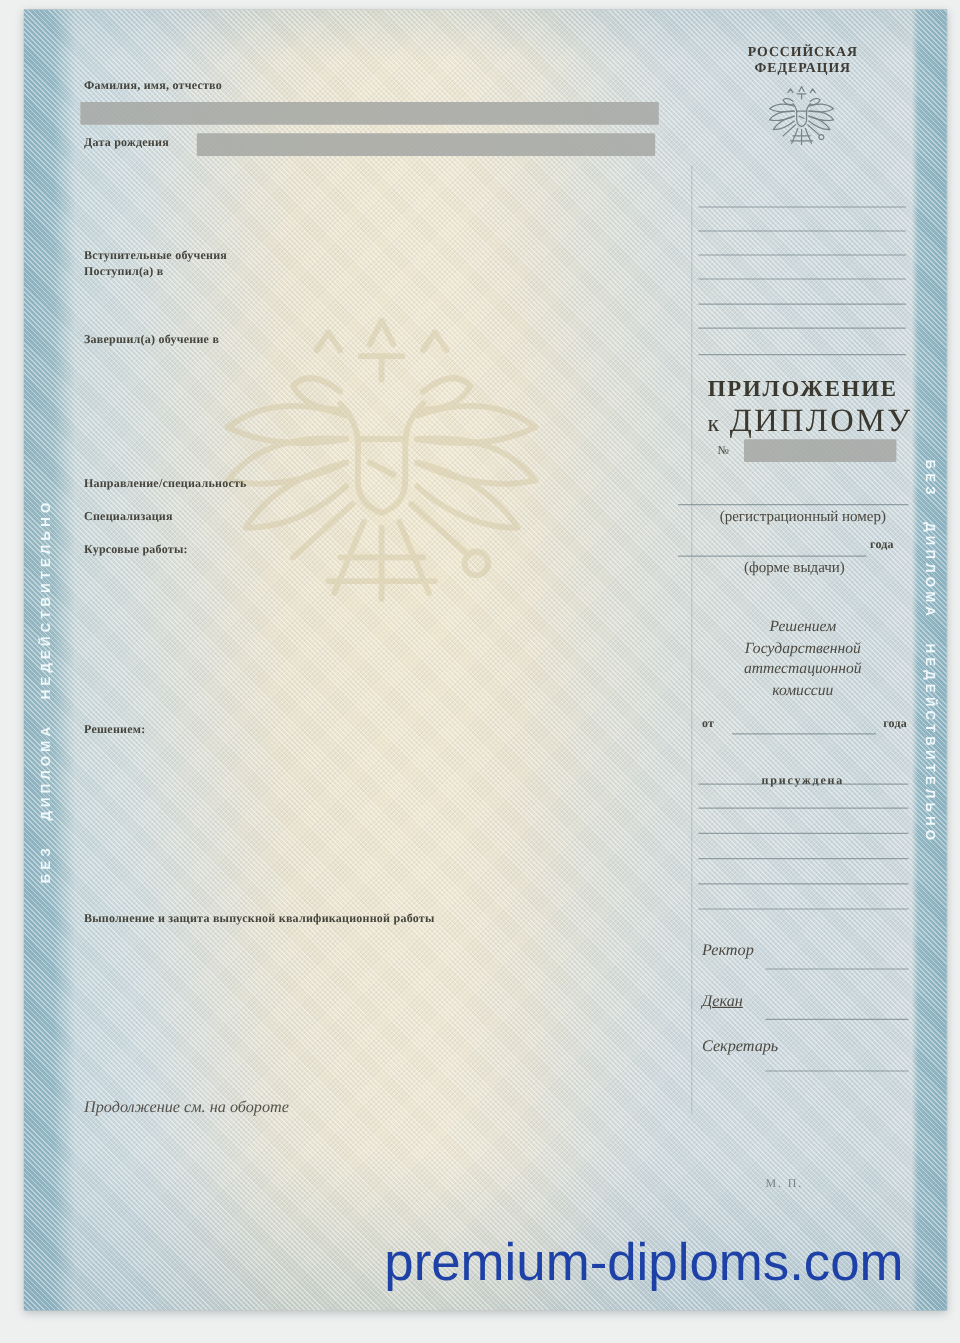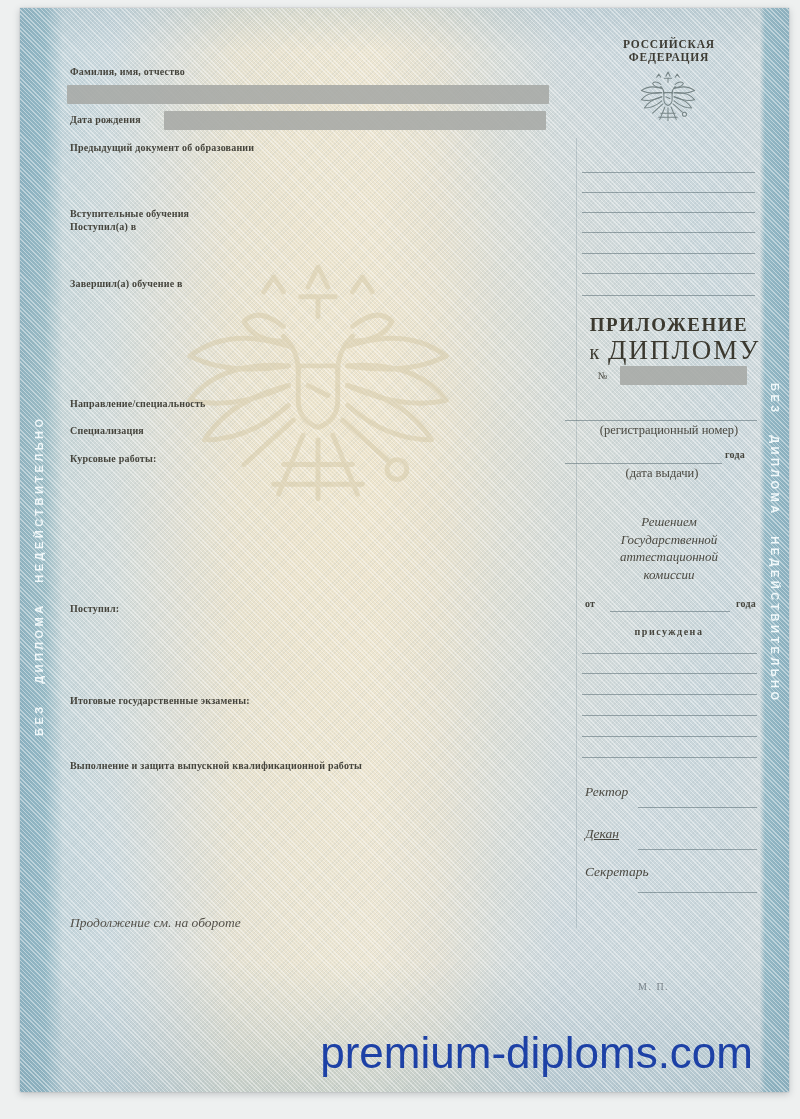--- a/index.html
+++ b/index.html
@@ -78,29 +78,27 @@
     <svg class="eagle-wm" viewBox="0 0 120 140">
         <use href="#eagle"></use>
       </svg>
 
     <div class="vrule" style="left:556px;top:130px;height:790px;"></div>
 
     <div class="lbl" style="left:50px;top:58px;">Фамилия, имя, отчество</div>
     <div class="bar" style="left:47px;top:77px;width:482px;height:19px;"></div>
     <div class="lbl" style="left:50px;top:106px;">Дата рождения</div>
     <div class="bar" style="left:144px;top:103px;width:382px;height:19px;"></div>
-    <div class="lbl" style="left:50px;top:134px;">Предыдущий документ об образовании</div>
     <div class="lbl" style="left:50px;top:200px;">Вступительные обучения</div>
     <div class="lbl" style="left:50px;top:213px;">Поступил(а) в</div>
     <div class="lbl" style="left:50px;top:270px;">Завершил(а) обучение в</div>
     <div class="lbl" style="left:50px;top:390px;">Направление/специальность</div>
     <div class="lbl" style="left:50px;top:417px;">Специализация</div>
     <div class="lbl" style="left:50px;top:445px;">Курсовые работы:</div>
-    <div class="lbl" style="left:50px;top:595px;">Поступил:</div>
-    <div class="lbl" style="left:50px;top:687px;">Итоговые государственные экзамены:</div>
+    <div class="lbl" style="left:50px;top:595px;">Решением:</div>
     <div class="lbl" style="left:50px;top:752px;">Выполнение и защита выпускной квалификационной работы</div>
 
     <div class="note" style="left:50px;top:907px;">Продолжение см. на обороте</div>
 
     <div class="rc country" style="top:30px;">
       <div>РОССИЙСКАЯ</div>
       <div>ФЕДЕРАЦИЯ</div>
     </div>
 
     <svg class="eagle-sm" viewBox="0 0 120 140">
@@ -121,34 +119,34 @@
     </div>
 
     <div class="lbl" style="left:578px;top:362px;font-weight:normal;">№</div>
     <div class="bar" style="left:600px;top:358px;width:127px;height:19px;"></div>
 
     <div class="h-line" style="left:545px;top:412px;width:192px;"></div>
     <div class="cap" style="left:556px;top:415px;width:186px;text-align:center;">(регистрационный номер)</div>
 
     <div class="h-line" style="left:545px;top:455px;width:157px;"></div>
     <div class="lbl" style="left:705px;top:441px;">года</div>
-    <div class="cap" style="left:556px;top:458px;width:172px;text-align:center;">(дата выдачи)</div>
+    <div class="cap" style="left:556px;top:458px;width:172px;text-align:center;">(форме выдачи)</div>
 
     <div class="rc comm" style="top:505px;">
       <div>Решением</div>
       <div>Государственной</div>
       <div>аттестационной</div>
       <div>комиссии</div>
     </div>
 
     <div class="lbl" style="left:565px;top:590px;">от</div>
     <div class="h-line" style="left:590px;top:603px;width:120px;"></div>
     <div class="lbl" style="left:716px;top:590px;">года</div>
 
-    <div class="rc lbl" style="top:618px;left:556px;position:absolute;letter-spacing:1.5px;">присуждена</div>
+    <div class="rc lbl" style="top:637px;left:556px;position:absolute;letter-spacing:1.5px;">присуждена</div>
 
     <div class="h-line" style="left:562px;top:645px;width:175px;"></div>
     <div class="h-line" style="left:562px;top:665px;width:175px;"></div>
     <div class="h-line" style="left:562px;top:686px;width:175px;"></div>
     <div class="h-line" style="left:562px;top:707px;width:175px;"></div>
     <div class="h-line" style="left:562px;top:728px;width:175px;"></div>
     <div class="h-line" style="left:562px;top:749px;width:175px;"></div>
 
     <div class="sig" style="left:565px;top:776px;">Ректор</div>
     <div class="h-line" style="left:618px;top:799px;width:119px;"></div>

